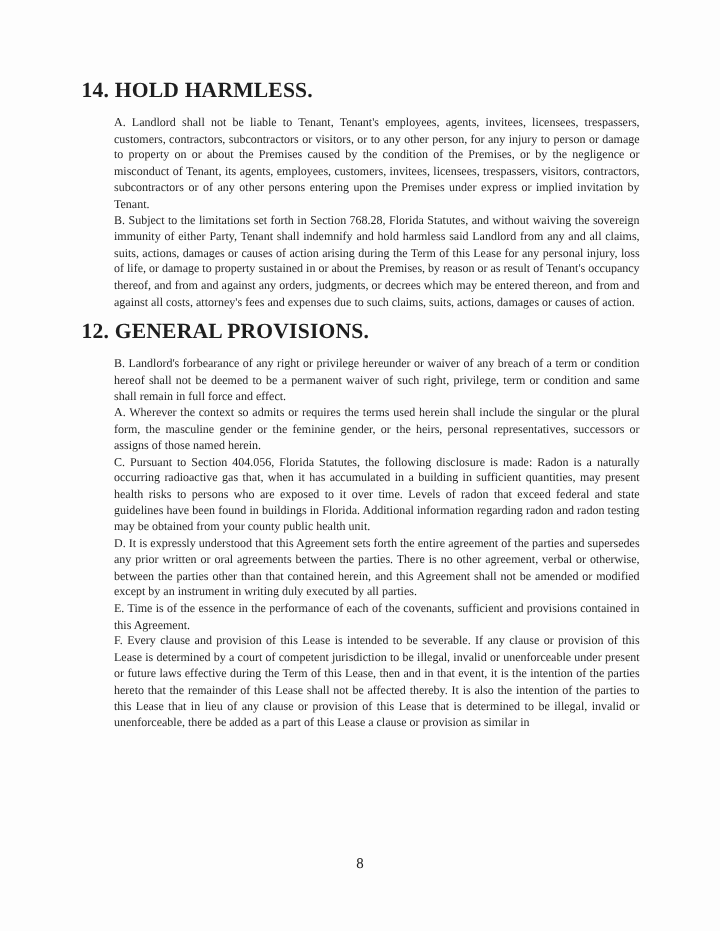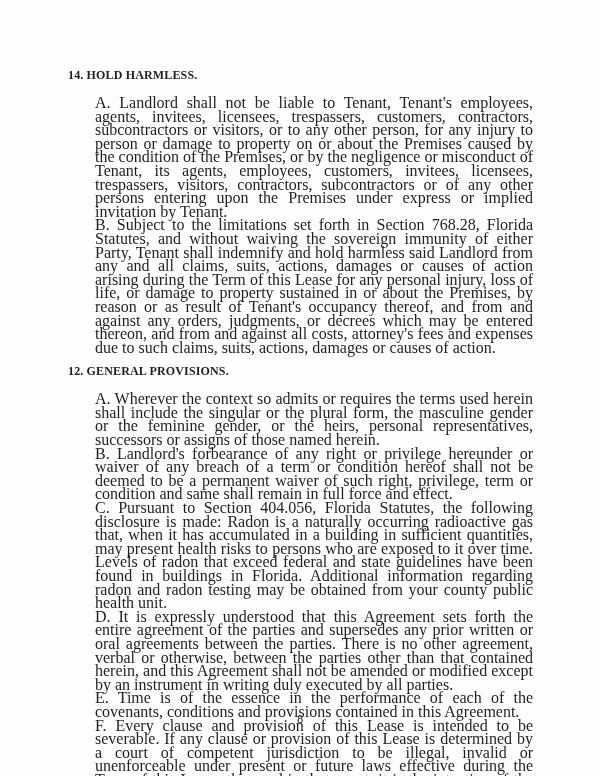--- a/index.html
+++ b/index.html
@@ -16,31 +16,31 @@
     font-family: "Liberation Serif", serif;
     color: #1f1f1f;
   }
   .content {
     position: absolute;
     left: 68px;
     top: 68px;
     width: 466px;
   }
   .section-heading {
-    font-size: 12px;
+    font-size: 18px;
     font-weight: bold;
     line-height: 14px;
     margin: 0 0 14px 0;
     letter-spacing: 0.15px;
   }
   .section-body {
     margin-left: 27px;
     width: 438px;
     text-align: justify;
-    font-size: 16px;
+    font-size: 10px;
     line-height: 13.6px;
   }
   .section-body p { margin: 0; }
   .section--second { margin-top: 10px; }
   .page-number {
     position: absolute;
     left: 0;
     top: 712px;
     width: 600px;
     text-align: center;
@@ -58,25 +58,25 @@
       <h2 class="section-heading">14. HOLD HARMLESS.</h2>
       <div class="section-body">
         <p>A. Landlord shall not be liable to Tenant, Tenant's employees, agents, invitees, licensees, trespassers, customers, contractors, subcontractors or visitors, or to any other person, for any injury to person or damage to property on or about the Premises caused by the condition of the Premises, or by the negligence or misconduct of Tenant, its agents, employees, customers, invitees, licensees, trespassers, visitors, contractors, subcontractors or of any other persons entering upon the Premises under express or implied invitation by Tenant.</p>
         <p>B. Subject to the limitations set forth in Section 768.28, Florida Statutes, and without waiving the sovereign immunity of either Party, Tenant shall indemnify and hold harmless said Landlord from any and all claims, suits, actions, damages or causes of action arising during the Term of this Lease for any personal injury, loss of life, or damage to property sustained in or about the Premises, by reason or as result of Tenant's occupancy thereof, and from and against any orders, judgments, or decrees which may be entered thereon, and from and against all costs, attorney's fees and expenses due to such claims, suits, actions, damages or causes of action.</p>
       </div>
     </section>
 
     <section class="section section--second">
       <h2 class="section-heading">12. GENERAL PROVISIONS.</h2>
       <div class="section-body">
+        <p>B. Landlord's forbearance of any right or privilege hereunder or waiver of any breach of a term or condition hereof shall not be deemed to be a permanent waiver of such right, privilege, term or condition and same shall remain in full force and effect.</p>
         <p>A. Wherever the context so admits or requires the terms used herein shall include the singular or the plural form, the masculine gender or the feminine gender, or the heirs, personal representatives, successors or assigns of those named herein.</p>
-        <p>B. Landlord's forbearance of any right or privilege hereunder or waiver of any breach of a term or condition hereof shall not be deemed to be a permanent waiver of such right, privilege, term or condition and same shall remain in full force and effect.</p>
         <p>C. Pursuant to Section 404.056, Florida Statutes, the following disclosure is made: Radon is a naturally occurring radioactive gas that, when it has accumulated in a building in sufficient quantities, may present health risks to persons who are exposed to it over time. Levels of radon that exceed federal and state guidelines have been found in buildings in Florida. Additional information regarding radon and radon testing may be obtained from your county public health unit.</p>
         <p>D. It is expressly understood that this Agreement sets forth the entire agreement of the parties and supersedes any prior written or oral agreements between the parties. There is no other agreement, verbal or otherwise, between the parties other than that contained herein, and this Agreement shall not be amended or modified except by an instrument in writing duly executed by all parties.</p>
-        <p>E. Time is of the essence in the performance of each of the covenants, conditions and provisions contained in this Agreement.</p>
+        <p>E. Time is of the essence in the performance of each of the covenants, sufficient and provisions contained in this Agreement.</p>
         <p>F. Every clause and provision of this Lease is intended to be severable. If any clause or provision of this Lease is determined by a court of competent jurisdiction to be illegal, invalid or unenforceable under present or future laws effective during the Term of this Lease, then and in that event, it is the intention of the parties hereto that the remainder of this Lease shall not be affected thereby. It is also the intention of the parties to this Lease that in lieu of any clause or provision of this Lease that is determined to be illegal, invalid or unenforceable, there be added as a part of this Lease a clause or provision as similar in</p>
       </div>
     </section>
 
   </div>
 
   <div class="page-number">8</div>
 </div>
 
 </body></html>

